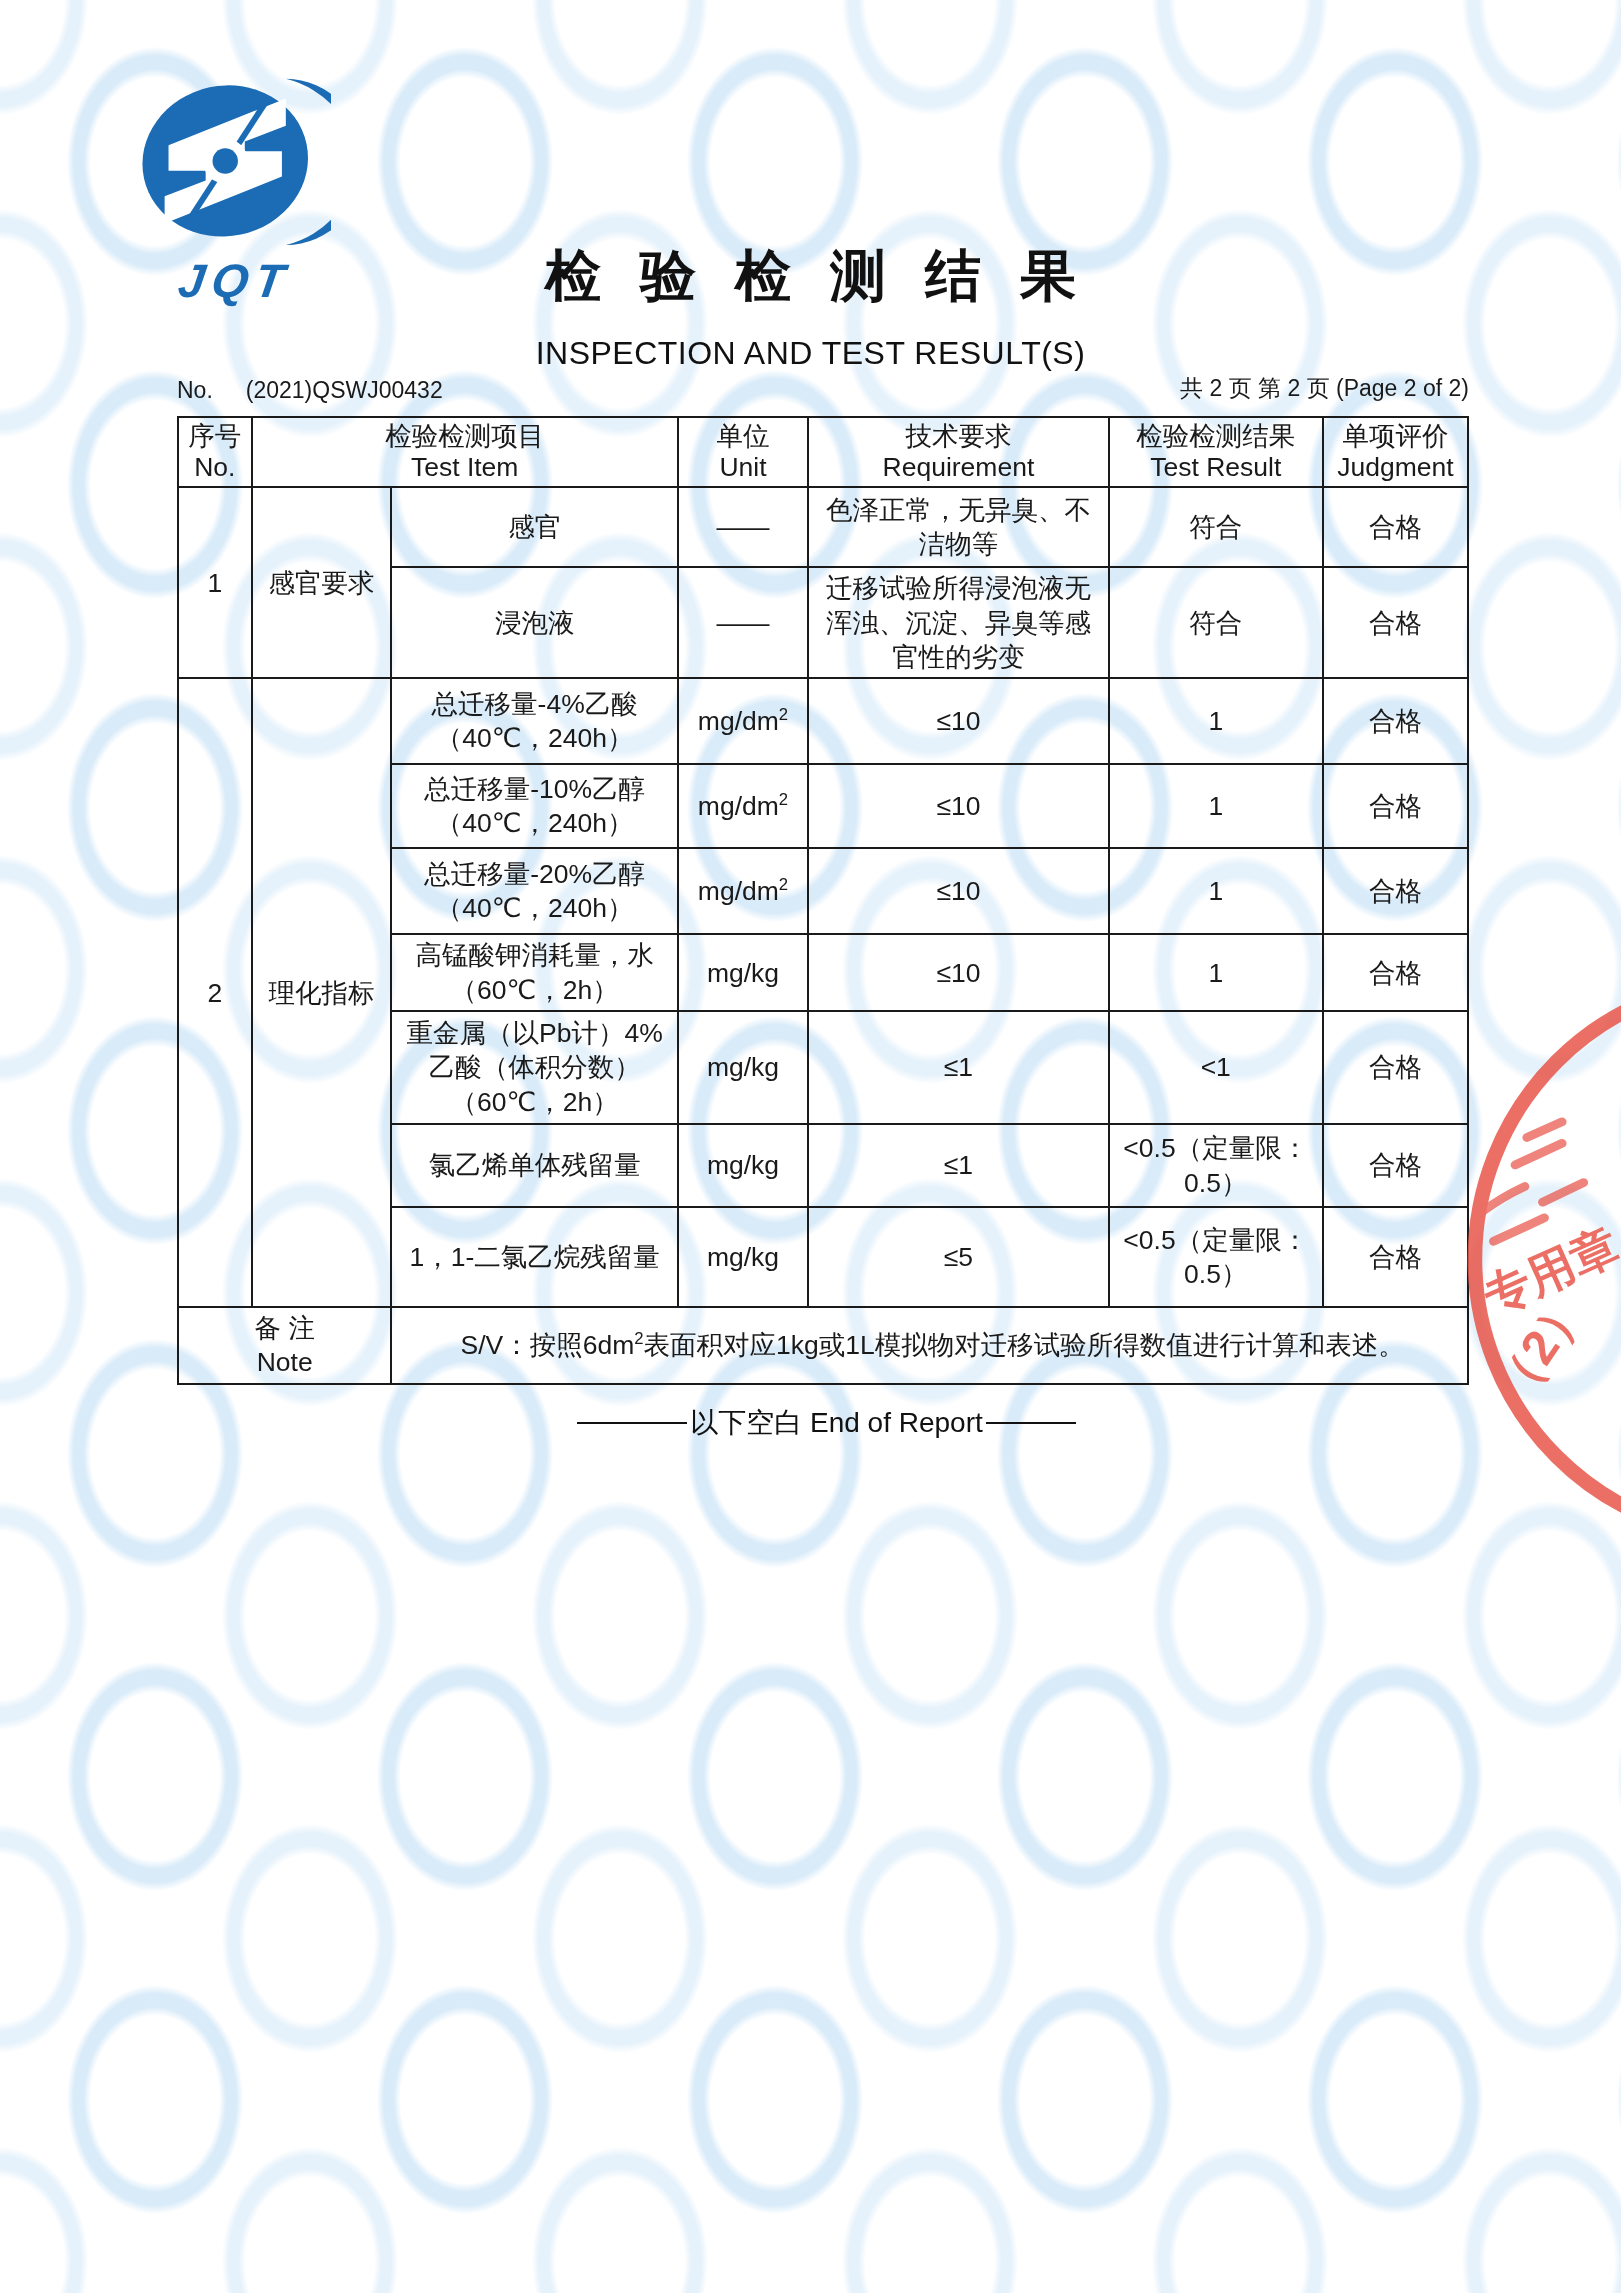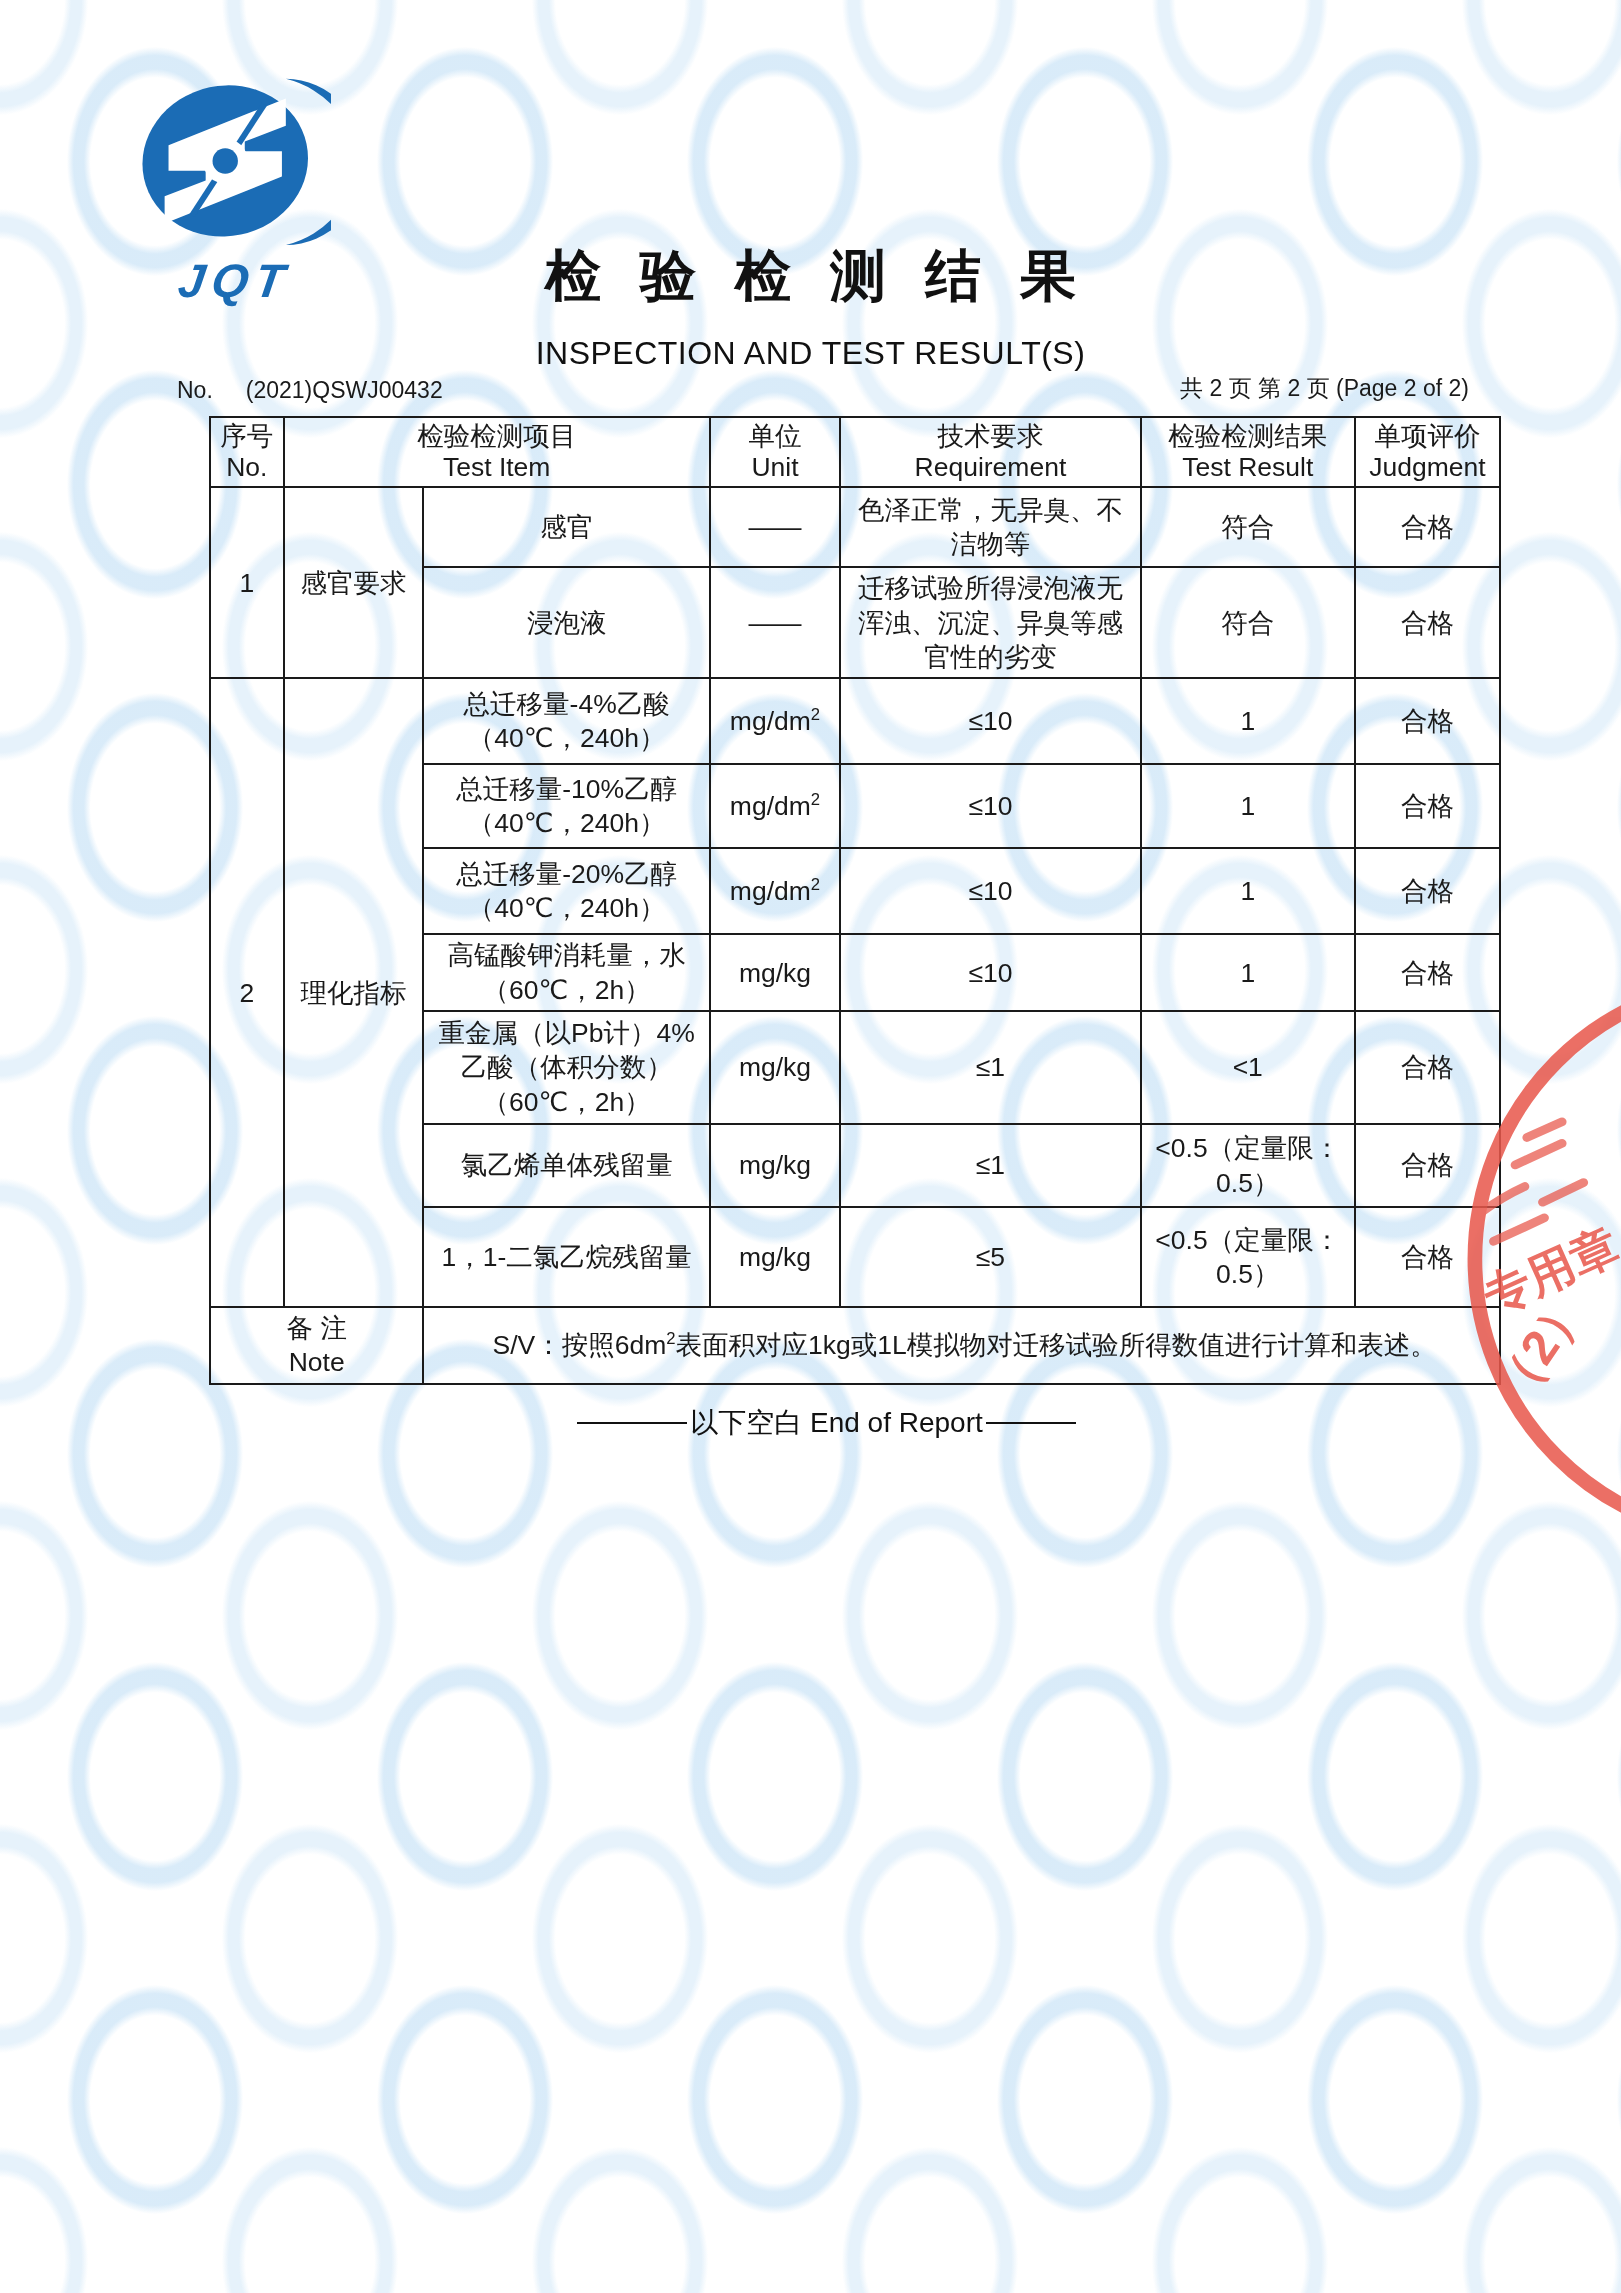--- a/index.html
+++ b/index.html
@@ -30,21 +30,21 @@
   .meta .no-val{margin-left:33px;}
   .result-table{
     position:absolute; left:177px; top:416px; width:1292px;
     border-collapse:collapse; table-layout:fixed;
     font-size:26.5px; line-height:1.3;
   }
   .result-table th,.result-table td{
     border:2px solid #1a1a1a; text-align:center; vertical-align:middle;
     padding:2.9px 5.9px; font-weight:400; overflow:hidden;
   }
-  .result-table{border:2.9px solid #1a1a1a;margin-left:32px;}
+  .result-table{border:2.9px solid #1a1a1a;}
   .result-table sup{font-size:16.7px;}
   .hdr div{line-height:1.18;}
   .note-text{text-align:center; padding-left:11.8px !important;}
   .nowrap{white-space:nowrap;}
   .endline{
     position:absolute; left:16px; top:1404px; width:1621px;
     display:flex; align-items:center; justify-content:center;
     font-size:28px; color:#111;
   }
   .dash{display:inline-block; height:0; border-top:2.9px solid #111; margin:0 2.9px;}

